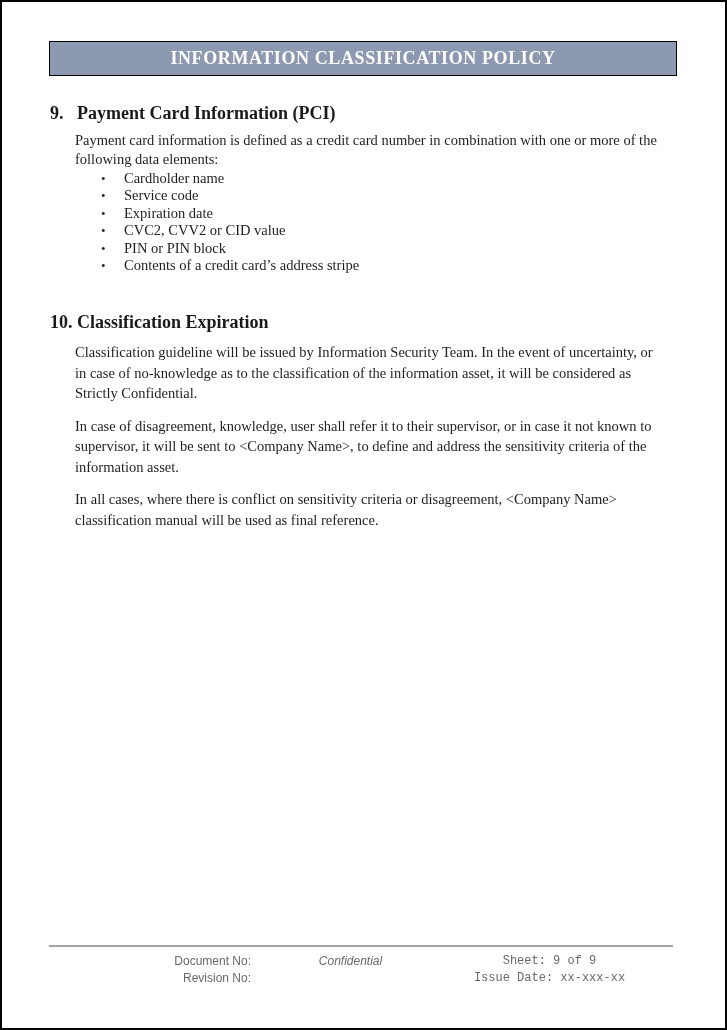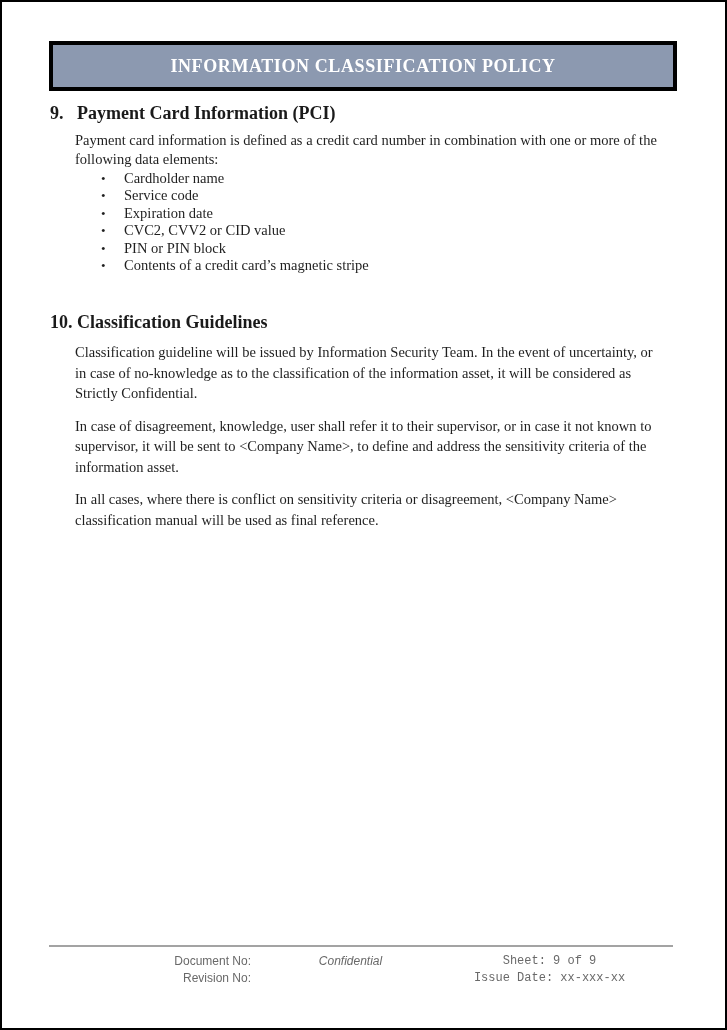--- a/index.html
+++ b/index.html
@@ -12,23 +12,23 @@
     border: 2px solid #000000;
     overflow: hidden;
     font-family: "Liberation Serif", "DejaVu Serif", serif;
     color: #1f1f1f;
   }
   .banner {
     position: absolute;
     top: 39px;
     left: 47px;
     right: 48px;
-    height: 50px;
+    height: 35px;
     background: #8C99B0;
-    border: 4px solid #000000;
+    border: 1px solid #000000;
     display: flex;
     align-items: center;
     justify-content: center;
   }
   .banner-title {
     color: #ffffff;
     font-weight: bold;
     font-size: 18px;
     letter-spacing: 0.6px;
     white-space: nowrap;
@@ -120,29 +120,29 @@
         <span class="section-title">Payment Card Information (PCI)</span>
       </div>
       <div class="section-body">
         <p>Payment card information is defined as a credit card number in combination with one or more of the following data elements:</p>
         <ul class="bullet-list">
           <li><span class="bullet">•</span><span>Cardholder name</span></li>
           <li><span class="bullet">•</span><span>Service code</span></li>
           <li><span class="bullet">•</span><span>Expiration date</span></li>
           <li><span class="bullet">•</span><span>CVC2, CVV2 or CID value</span></li>
           <li><span class="bullet">•</span><span>PIN or PIN block</span></li>
-          <li><span class="bullet">•</span><span>Contents of a credit card’s magnetic stripe</span></li>
+          <li><span class="bullet">•</span><span>Contents of a credit card’s address stripe</span></li>
         </ul>
       </div>
     </div>
 
     <div class="section sec10">
       <div class="section-heading">
         <span class="section-number">10.</span>
-        <span class="section-title">Classification Guidelines</span>
+        <span class="section-title">Classification Expiration</span>
       </div>
       <div class="section-body">
         <p>Classification guideline will be issued by Information Security Team. In the event of uncertainty, or in case of no-knowledge as to the classification of the information asset, it will be considered as Strictly Confidential.</p>
         <p>In case of disagreement, knowledge, user shall refer it to their supervisor, or in case it not known to supervisor, it will be sent to &lt;Company Name&gt;, to define and address the sensitivity criteria of the information asset.</p>
         <p>In all cases, where there is conflict on sensitivity criteria or disagreement, &lt;Company Name&gt; classification manual will be used as final reference.</p>
       </div>
     </div>
 
   </div>
 

